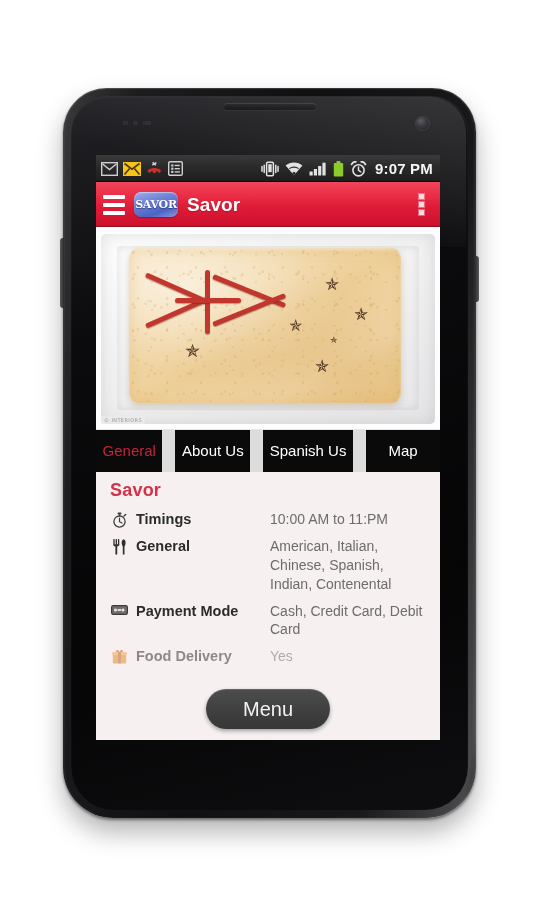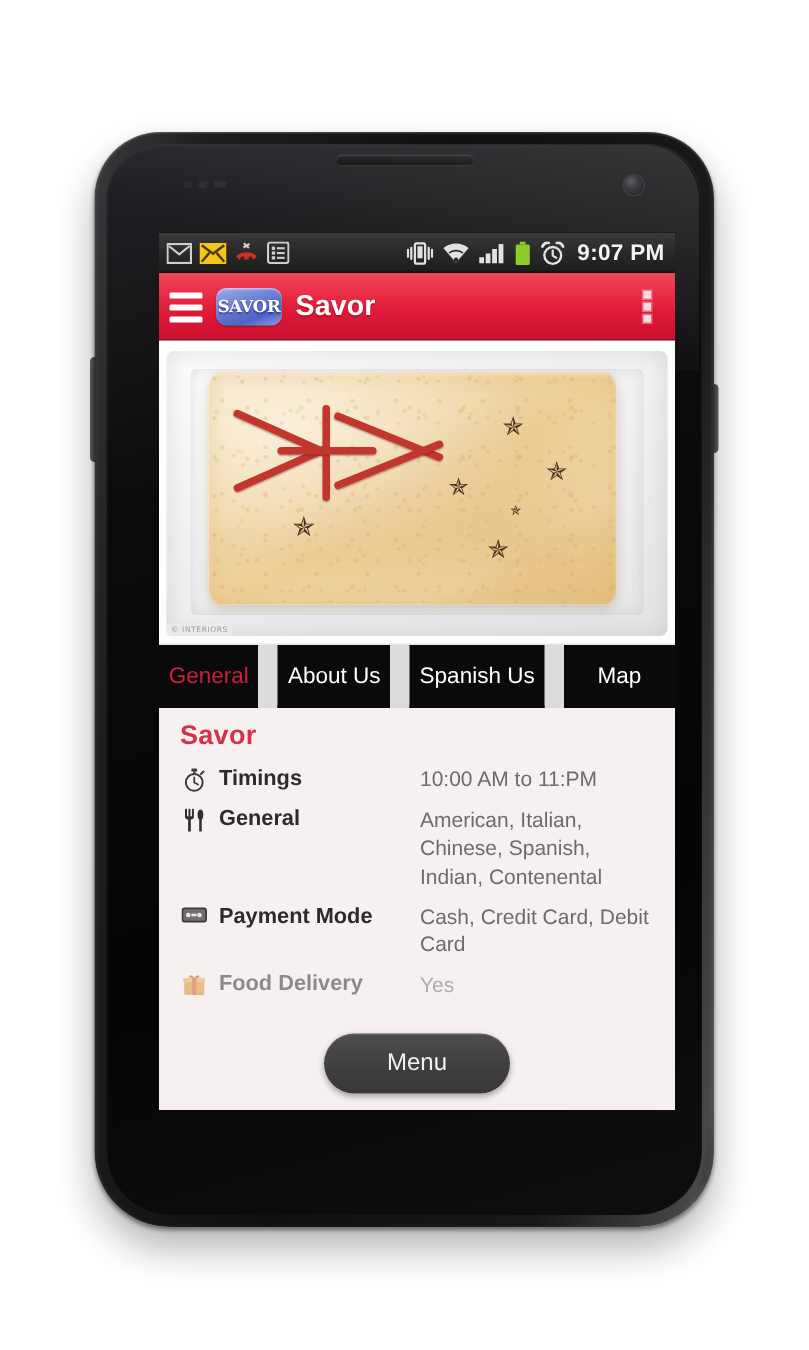--- a/index.html
+++ b/index.html
@@ -75,21 +75,21 @@
     position: absolute;
     left: -3px; top: 150px;
     width: 4px; height: 70px;
     border-radius: 3px 0 0 3px;
     background: linear-gradient(270deg,#2a2a2c,#5a5a5e);
   }
 
   
   #screen {
     position: absolute;
-    left: 43px; top: 67px;
+    left: 33px; top: 67px;
     width: 344px; height: 585px;
     background: #000;
     overflow: hidden;
   }
 
   
   #status-bar {
     height: 27px;
     background: linear-gradient(180deg,#3a3a3a 0%,#2b2b2b 42%,#1c1c1c 100%);
     display: flex; align-items: center;
@@ -251,21 +251,21 @@
     flex: 1 1 auto; font-size: 14px; color: #6c6c6c; line-height: 1.34;
   }
   #row-delivery { opacity: .52; }
 
   
   #menu-button {
     position: absolute; left: 50%; transform: translateX(-50%);
     bottom: 11px; width: 124px; height: 40px;
     border-radius: 20px;
     background: linear-gradient(180deg,#4d4d4d 0%,#3f3f3f 55%,#373737 100%);
-    color: #f2f2f2; font-size: 16px;
+    color: #f2f2f2; font-size: 20px;
     display: flex; align-items: center; justify-content: center;
     box-shadow: 0 2px 4px rgba(0,0,0,.35), inset 0 1px 0 rgba(255,255,255,.12);
   }
 
   
   #hero-watermark {
     position: absolute; left: 5px; bottom: 5px;
     font-size: 5px; color: #9a9a9a; letter-spacing: .4px;
     background: rgba(235,235,235,.75); padding: 1px 3px;
     font-family: "DejaVu Sans", sans-serif;

